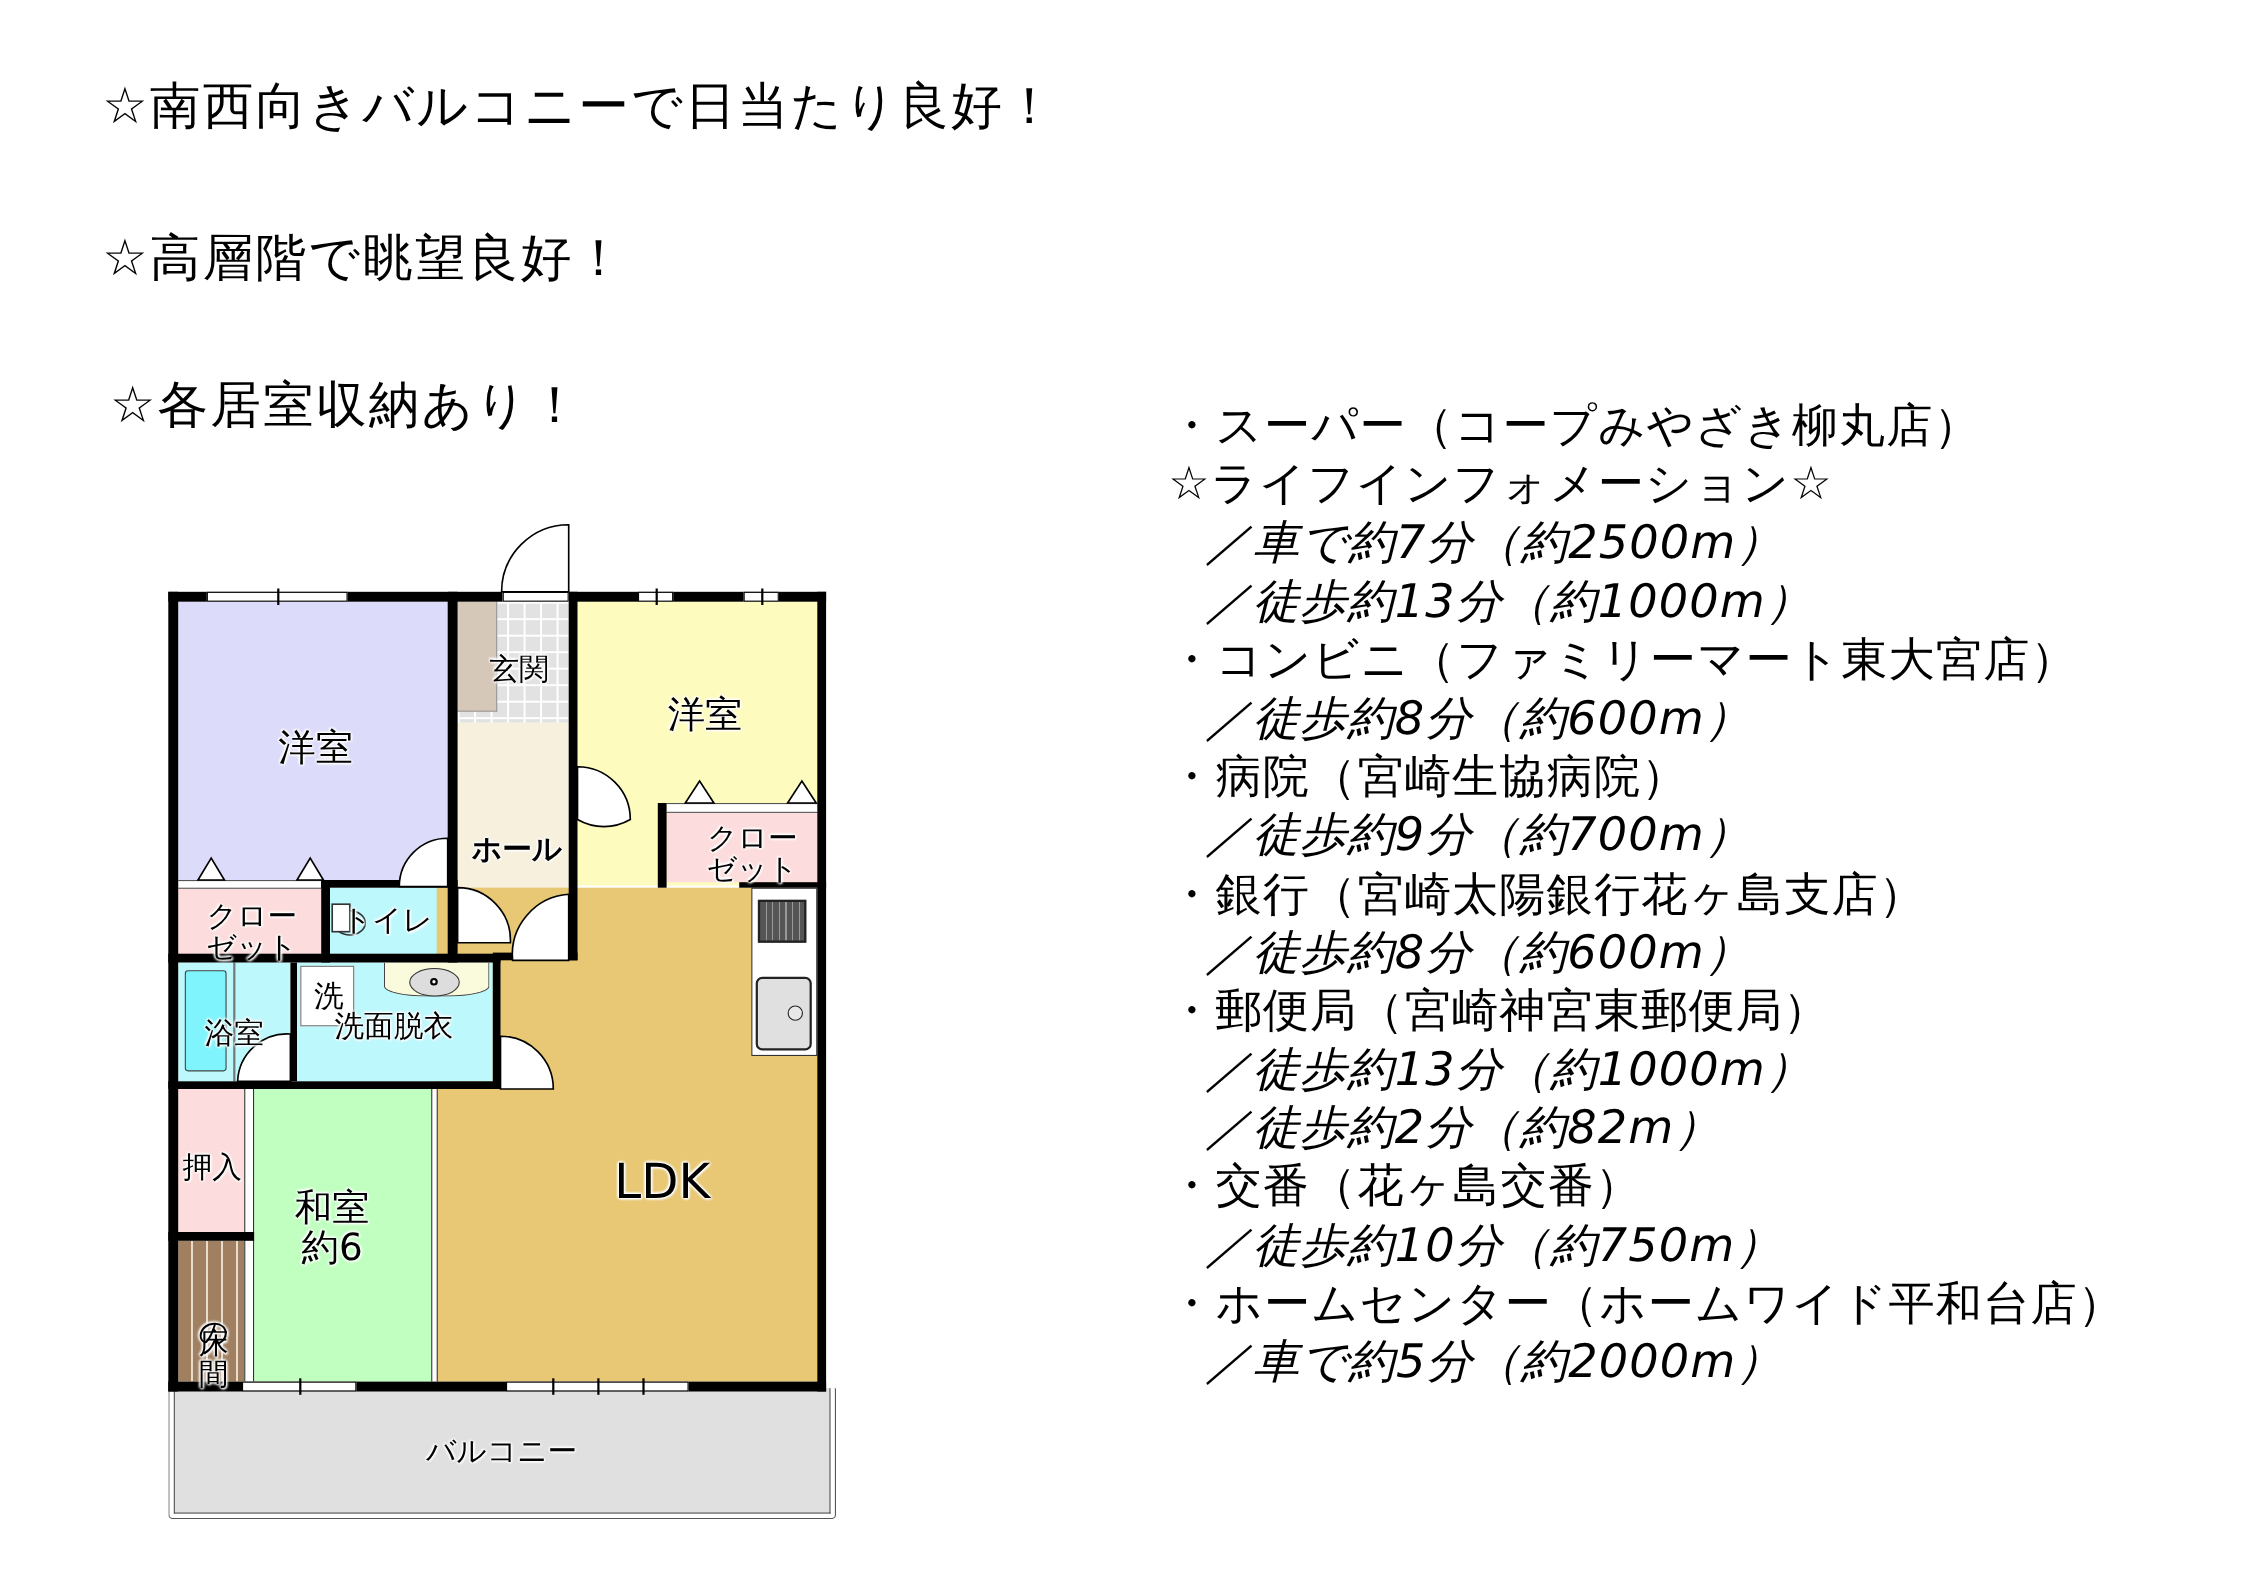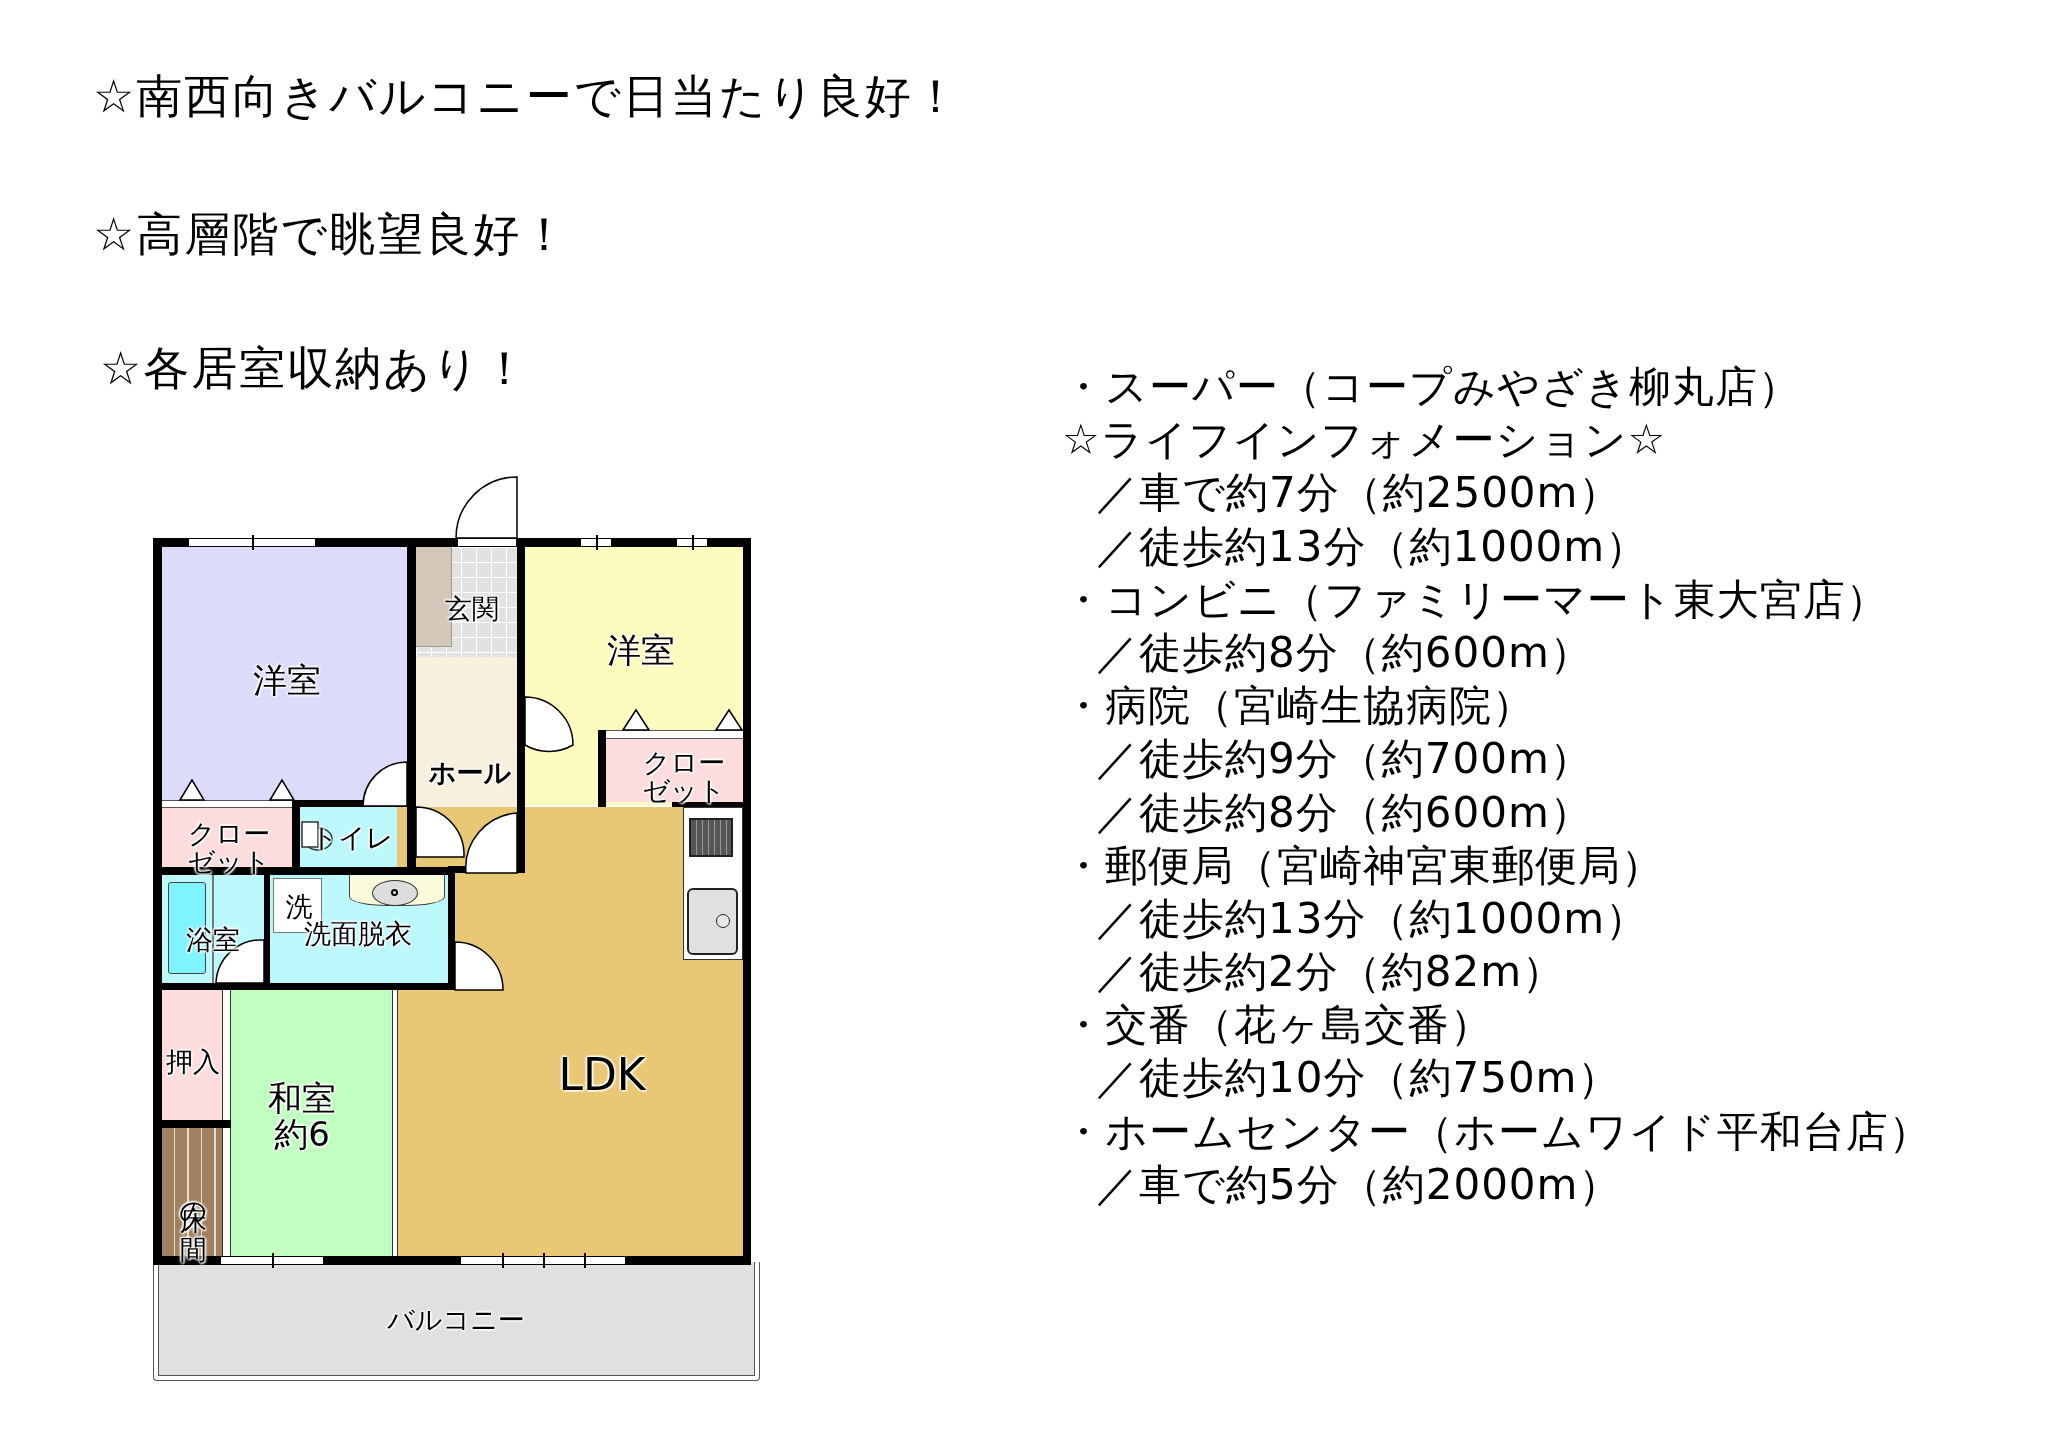--- a/index.html
+++ b/index.html
@@ -1,21 +1,21 @@
 <!DOCTYPE html>
 <html><head>
 <meta charset="utf-8">
 <style>
   html, body { margin:0; padding:0; background:#ffffff; }
   body { width:2048px; height:1443px; position:relative; overflow:hidden;
          font-family:"DejaVu Sans", "Liberation Sans", sans-serif; color:#000; }
   .headline { position:absolute; left:93px; font-size:46px; line-height:56px; white-space:nowrap; letter-spacing:2px; }
   .info { position:absolute; left:1062px; top:360px; font-size:42px; line-height:53.2px; white-space:nowrap; letter-spacing:1px; }
   .info .row { display:block; height:53.2px; }
-  .info .sub { padding-left:34px; }
+  .info .sub { padding-left:34px;font-style:italic; }
   .plan { position:absolute; left:0; top:0; width:2048px; height:1443px; }
   .abs { position:absolute; box-sizing:border-box; }
   .wall { position:absolute; background:#000; }
   .lbl { position:absolute; font-size:34px; white-space:nowrap; transform:translate(-50%,-50%);
          text-shadow: 0 0 3px #fff, 0 0 3px #fff, 0 0 3px #fff, 1px 1px 2px #fff, -1px -1px 2px #fff; line-height:1.05; text-align:center; }
   .lbl.sm { font-size:27px; }
   .lbl.big { font-size:44px; }
   .win { position:absolute; background:#fff; border:1.5px solid #000; box-sizing:border-box; }
   .win i { position:absolute; top:-4px; bottom:-4px; width:1.5px; background:#000; }
 </style>
@@ -28,20 +28,21 @@
 
 <div class="info">
   <span class="row">・スーパー（コープみやざき柳丸店）</span>
   <span class="row">☆ライフインフォメーション☆</span>
   <span class="row sub">／車で約7分（約2500m）</span>
   <span class="row sub">／徒歩約13分（約1000m）</span>
   <span class="row">・コンビニ（ファミリーマート東大宮店）</span>
   <span class="row sub">／徒歩約8分（約600m）</span>
   <span class="row">・病院（宮崎生協病院）</span>
   <span class="row sub">／徒歩約9分（約700m）</span>
+  <span class="row">・銀行（宮崎太陽銀行花ヶ島支店）</span>
   <span class="row sub">／徒歩約8分（約600m）</span>
   <span class="row">・郵便局（宮崎神宮東郵便局）</span>
   <span class="row sub">／徒歩約13分（約1000m）</span>
   <span class="row sub">／徒歩約2分（約82m）</span>
   <span class="row">・交番（花ヶ島交番）</span>
   <span class="row sub">／徒歩約10分（約750m）</span>
   <span class="row">・ホームセンター（ホームワイド平和台店）</span>
   <span class="row sub">／車で約5分（約2000m）</span>
 </div>
 

